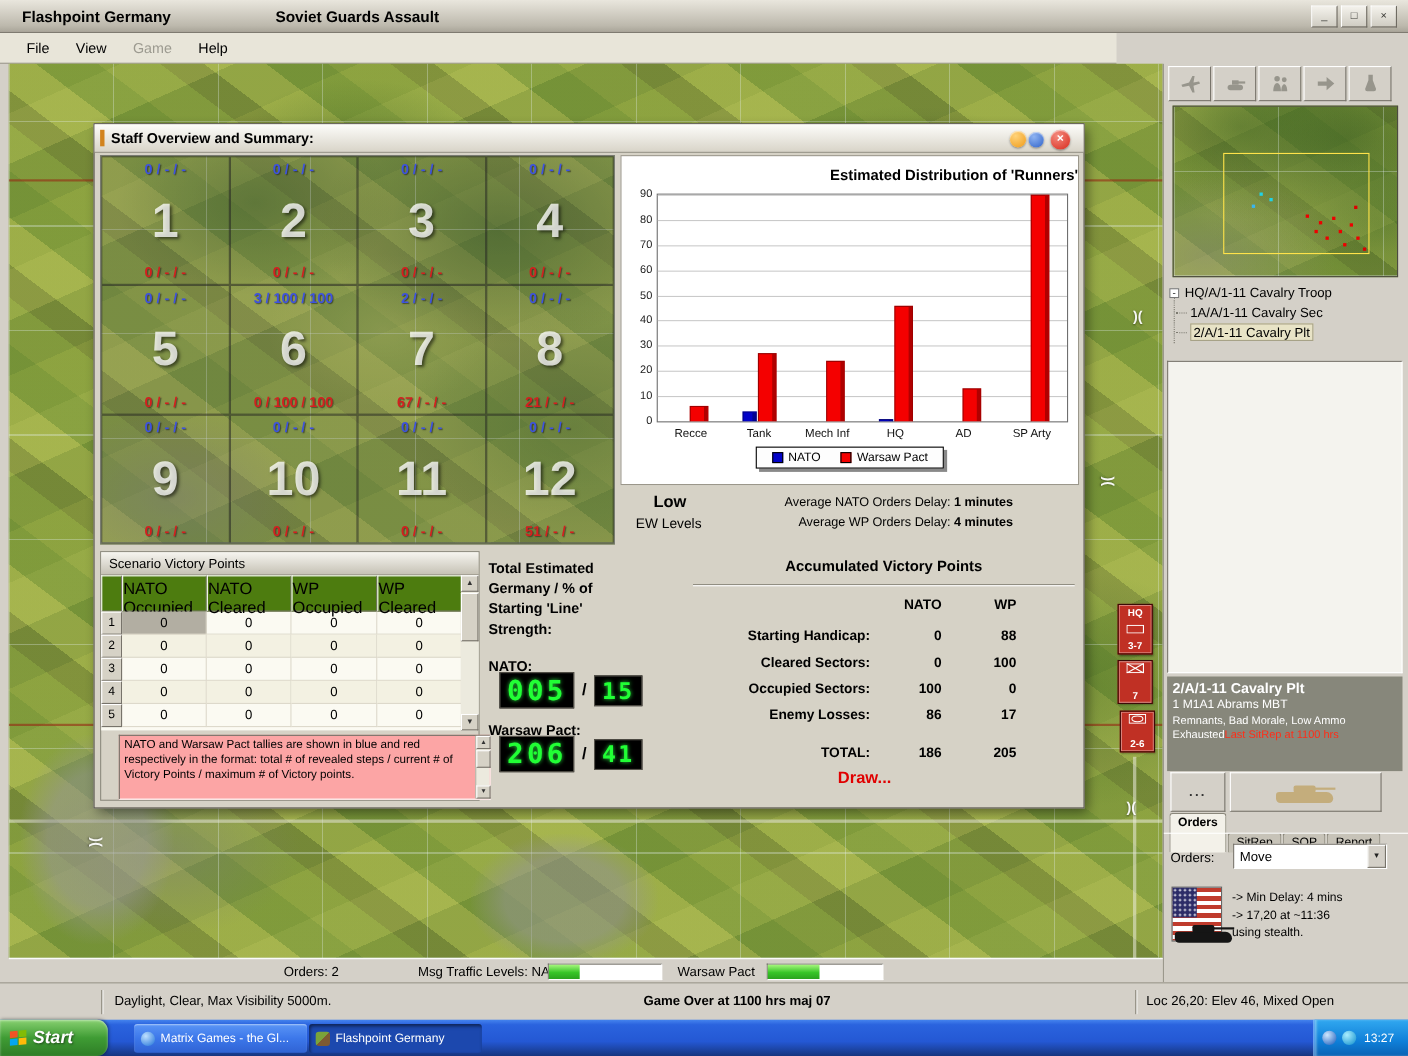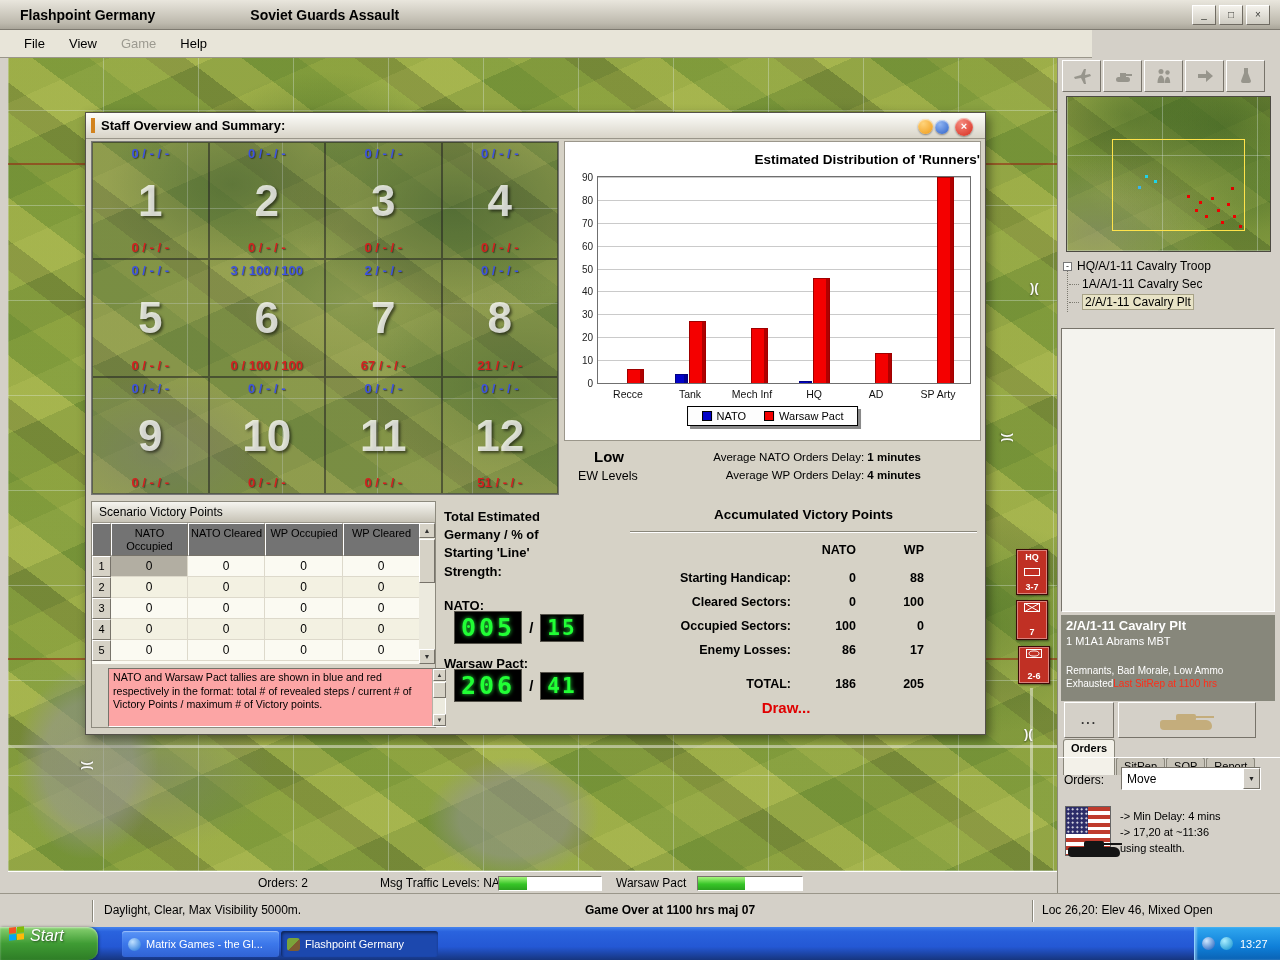--- a/index.html
+++ b/index.html
@@ -4,21 +4,21 @@
 <style>
   *{margin:0;padding:0;box-sizing:border-box}
   html,body{width:1280px;height:960px;overflow:hidden}
   body{font-family:"Liberation Sans",sans-serif;background:#d4d0c8;position:relative;font-size:12px;color:#000}
   
   #titlebar{position:absolute;left:0;top:0;width:1280px;height:30px;background:linear-gradient(180deg,#e9e6dd,#bdb9ad 80%,#a9a599);border-bottom:1px solid #7e7a70;display:flex;align-items:center}
   #titlebar .t1{font-weight:bold;font-size:14px;margin-left:20px}
   #titlebar .t2{font-weight:bold;font-size:14px;margin-left:95px}
   #winbtns{position:absolute;right:10px;top:5px;display:flex;gap:3px}
   .winbtn{width:24px;height:20px;background:linear-gradient(180deg,#f4f2ec,#cfccc2);border:1px solid;border-color:#fff #6f6b62 #6f6b62 #fff;font-size:10px;text-align:center;line-height:18px;color:#3a3a36}
-  #menubar{position:absolute;left:0;top:30px;width:1092px;height:28px;background:#e8e5d9;border-bottom:1px solid #9a968a;display:flex;align-items:center;padding-left:12px}
+  #menubar{position:absolute;left:0;top:30px;width:1015px;height:28px;background:#e8e5d9;border-bottom:1px solid #9a968a;display:flex;align-items:center;padding-left:12px}
   .menu-item{padding:4px 12px;font-size:13px}
   .menu-item.disabled{color:#9c9a90}
   
   #map{position:absolute;left:8px;top:58px;width:1049px;height:813px;overflow:hidden}
   .map-bg{background-color:#8aa441;background-image:
     repeating-linear-gradient(0deg, rgba(235,245,255,.30) 0 1px, transparent 1px 95px),
     repeating-linear-gradient(90deg, rgba(235,245,255,.30) 0 1px, transparent 1px 95px),
     radial-gradient(ellipse 170px 110px at 14% 88%, rgba(125,125,120,.45), transparent 70%),
     radial-gradient(ellipse 230px 150px at 78% 18%, rgba(45,82,28,.5), transparent 72%),
     radial-gradient(ellipse 180px 120px at 30% 12%, rgba(55,92,32,.45), transparent 70%),
@@ -64,21 +64,21 @@
   #ew-panel{position:absolute;left:478px;top:332px;width:417px;height:49px}
   #ew-level{position:absolute;left:30px;top:3px;font-weight:bold;font-size:15px}
   #ew-label{position:absolute;left:14px;top:24px;font-size:12.5px}
   .ew-line{position:absolute;right:60px;font-size:11.5px;white-space:nowrap}
   .ew-line b{font-size:11.5px}
   
   #svp{position:absolute;left:5px;top:388px;width:345px;height:227px;background:#d6d2c6;border:1px solid #8d8a7e}
   #svp-title{position:absolute;left:0;top:0;right:0;height:21px;background:linear-gradient(180deg,#f6f5f0,#c6c2b5);border-bottom:1px solid #9a968a;font-size:12px;line-height:20px;padding-left:7px}
   #svp-table{position:absolute;left:0;top:21px;width:343px;height:141px;background:#fbfaf2}
   .svp-hrow{display:flex;height:33px}
-  .svp-hcell{background:#737373;border:1px solid;border-color:#fff #77736a #77736a #fff;font-size:11px;text-align:center;line-height:1.15;padding-top:3px}
+  .svp-hcell{background:#4d7c0f;border:1px solid;border-color:#fff #77736a #77736a #fff;font-size:15px;line-height:1.15;padding-top:3px}
   .svp-row{display:flex;height:21px}
   .svp-ncell{width:19px;background:#d6d2c6;border:1px solid;border-color:#fff #77736a #77736a #fff;font-size:11px;text-align:center;line-height:19px}
   .svp-cell{width:77px;border-right:1px solid #ddd9cb;border-bottom:1px solid #ddd9cb;font-size:12px;text-align:center;line-height:20px}
   .svp-row:nth-child(odd) .svp-cell{background:#f3f1e2}
   .svp-cell.sel{background:#b2aea2}
   .c-n{width:19px}.c-w{width:77px}.c-w2{width:78px}
   .sb{position:absolute;right:0;top:21px;width:16px;height:141px;background:#eceade}
   .sb-btn{position:absolute;left:0;width:16px;height:15px;background:#d6d2c6;border:1px solid;border-color:#fff #77736a #77736a #fff;font-size:7px;text-align:center;line-height:13px;color:#333}
   .sb-thumb{position:absolute;left:0;top:16px;width:16px;height:44px;background:#d6d2c6;border:1px solid;border-color:#fff #77736a #77736a #fff}
   #svp-note{position:absolute;left:16px;top:166px;width:338px;height:59px;background:#fca5a5;border:1px solid;border-color:#77736a #fff #fff #77736a;font-size:10.6px;line-height:1.28;padding:2px 16px 2px 4px}
@@ -113,21 +113,21 @@
   #tree{position:absolute;left:3px;top:198px;width:214px;height:72px}
   .tree-row{position:absolute;left:2px;height:16px;display:flex;align-items:center;font-size:12px;white-space:nowrap}
   .expand-box{width:9px;height:9px;border:1px solid #777;background:#fff;font-size:9px;line-height:7px;text-align:center;margin-right:5px;color:#222}
   .tree-vline{position:absolute;left:6px;top:14px;height:42px;border-left:1px dotted #7c7a70}
   .tree-hdash{width:10px;border-top:1px dotted #7c7a70;margin-right:3px}
   .tree-label.sel{background:#e8e3c6;border:1px solid #a7a287;padding:0 2px}
   #tree-whitepanel{position:absolute;left:3px;top:270px;width:214px;height:284px;background:#f4f3ee;border:1px solid;border-color:#77736a #fff #fff #77736a}
   #unit-info{position:absolute;left:3px;top:557px;width:214px;height:86px;background:#87877b;color:#fff;padding:3px 5px}
   #unit-info .u-name{font-weight:bold;font-size:13px}
   #unit-info .u-type{font-size:11px;margin-top:2px}
-  #unit-info .u-st1{font-size:10px;margin-top:18px}
+  #unit-info .u-st1{font-size:10px;margin-top:3px}
   #unit-info .u-row{display:flex;justify-content:flex-start;font-size:10px;margin-top:2px}
   #unit-info .u-sitrep{color:#ff2d18}
   .side-btn{position:absolute;top:644px;height:36px;background:#d4d0c8;border:1px solid;border-color:#fff #77736a #77736a #fff;display:flex;align-items:center;justify-content:center}
   .mini-tank{position:relative;width:60px;height:24px}
   .mt-hull{position:absolute;left:3px;bottom:2px;width:52px;height:10px;background:#c4ad7c;border-radius:3px 6px 4px 4px}
   .mt-turret{position:absolute;left:19px;bottom:11px;width:20px;height:7px;background:#c4ad7c;border-radius:2px}
   .mt-gun{position:absolute;left:37px;bottom:14px;width:20px;height:2px;background:#c4ad7c}
   .mini-tank.black .mt-hull,.mini-tank.black .mt-turret,.mini-tank.black .mt-gun{background:#151515}
   #tabs{position:absolute;left:5px;top:681px;display:flex;align-items:flex-end}
   .tab{height:18px;border:1px solid #8a877b;border-bottom:none;border-radius:3px 3px 0 0;background:#c7c3b8;font-size:11px;padding:2px 7px 0;margin-right:1px}
@@ -144,21 +144,21 @@
   
   #map-bottombar{position:absolute;left:8px;top:871px;width:1049px;height:22px;background:#d4d0c8;border-top:1px solid #fff}
   #map-bottombar span{position:absolute;top:4px;font-size:12px;white-space:nowrap}
   .traffic{position:absolute;top:4px;height:15px;background:#fff;border:1px solid;border-color:#77736a #fff #fff #77736a}
   .traffic .fill{height:100%;background:linear-gradient(180deg,#a6f77d,#37c527 55%,#2aa31e)}
   #statusbar{position:absolute;left:0;top:893px;width:1280px;height:34px;background:#d4d0c8;border-top:1px solid #9a968a}
   #statusbar span{position:absolute;top:9px;font-size:12px;white-space:nowrap}
   .groove{position:absolute;top:6px;height:22px;width:2px;border-left:1px solid #8a877b;border-right:1px solid #fff}
   
   #taskbar{position:absolute;left:0;top:927px;width:1280px;height:33px;background:linear-gradient(180deg,#4584ee 0%,#2a63de 14%,#2458d4 60%,#16357f 100%)}
-  #startbtn{position:absolute;left:0;top:0;width:98px;height:33px;border-radius:0 10px 10px 0;background:linear-gradient(180deg,#88d171,#3f9c34 50%,#2e7d26);box-shadow:inset 0 1px 2px rgba(255,255,255,.5),1px 0 3px rgba(0,0,0,.4);display:flex;align-items:flex-start;color:#fff;font-weight:normal;font-style:italic;font-size:16px;text-shadow:1px 1px 2px rgba(0,0,0,.5)}
+  #startbtn{position:absolute;left:0;top:0;width:98px;height:33px;border-radius:0 10px 10px 0;background:linear-gradient(180deg,#88d171,#3f9c34 50%,#2e7d26);box-shadow:inset 0 1px 2px rgba(255,255,255,.5),1px 0 3px rgba(0,0,0,.4);display:flex;align-items:center;color:#fff;font-weight:bold;font-style:italic;font-size:16px;text-shadow:1px 1px 2px rgba(0,0,0,.5)}
   #winflag{width:15px;height:14px;display:grid;grid-template-columns:7px 7px;grid-template-rows:6px 6px;gap:1px;margin:0 6px 0 9px;transform:skewY(-6deg)}
   #winflag i{display:block}
   .taskbtn{position:absolute;top:4px;height:26px;border-radius:3px;display:flex;align-items:center;color:#fff;font-size:11px;padding:0 6px;gap:5px;white-space:nowrap;overflow:hidden}
   .taskbtn.up{background:linear-gradient(180deg,#5a95f6,#3c77ea 50%,#3063d4);box-shadow:inset 0 1px 1px rgba(255,255,255,.4)}
   .taskbtn.down{background:#1c48ae;box-shadow:inset 1px 2px 3px rgba(0,0,0,.5)}
   .tb-icon{width:13px;height:13px;border-radius:3px;flex:0 0 13px}
   #tray{position:absolute;right:0;top:0;width:86px;height:33px;background:linear-gradient(180deg,#31a8f0,#0f7fd8 60%,#0a62b4);border-left:1px solid #8fd0ff;box-shadow:inset 2px 0 2px rgba(255,255,255,.35);display:flex;align-items:center;gap:5px;padding-left:7px}
   .tray-icon{width:13px;height:13px;border-radius:50%}
   #tray .time{color:#fff;font-size:11px;margin-left:2px}
 </style>

